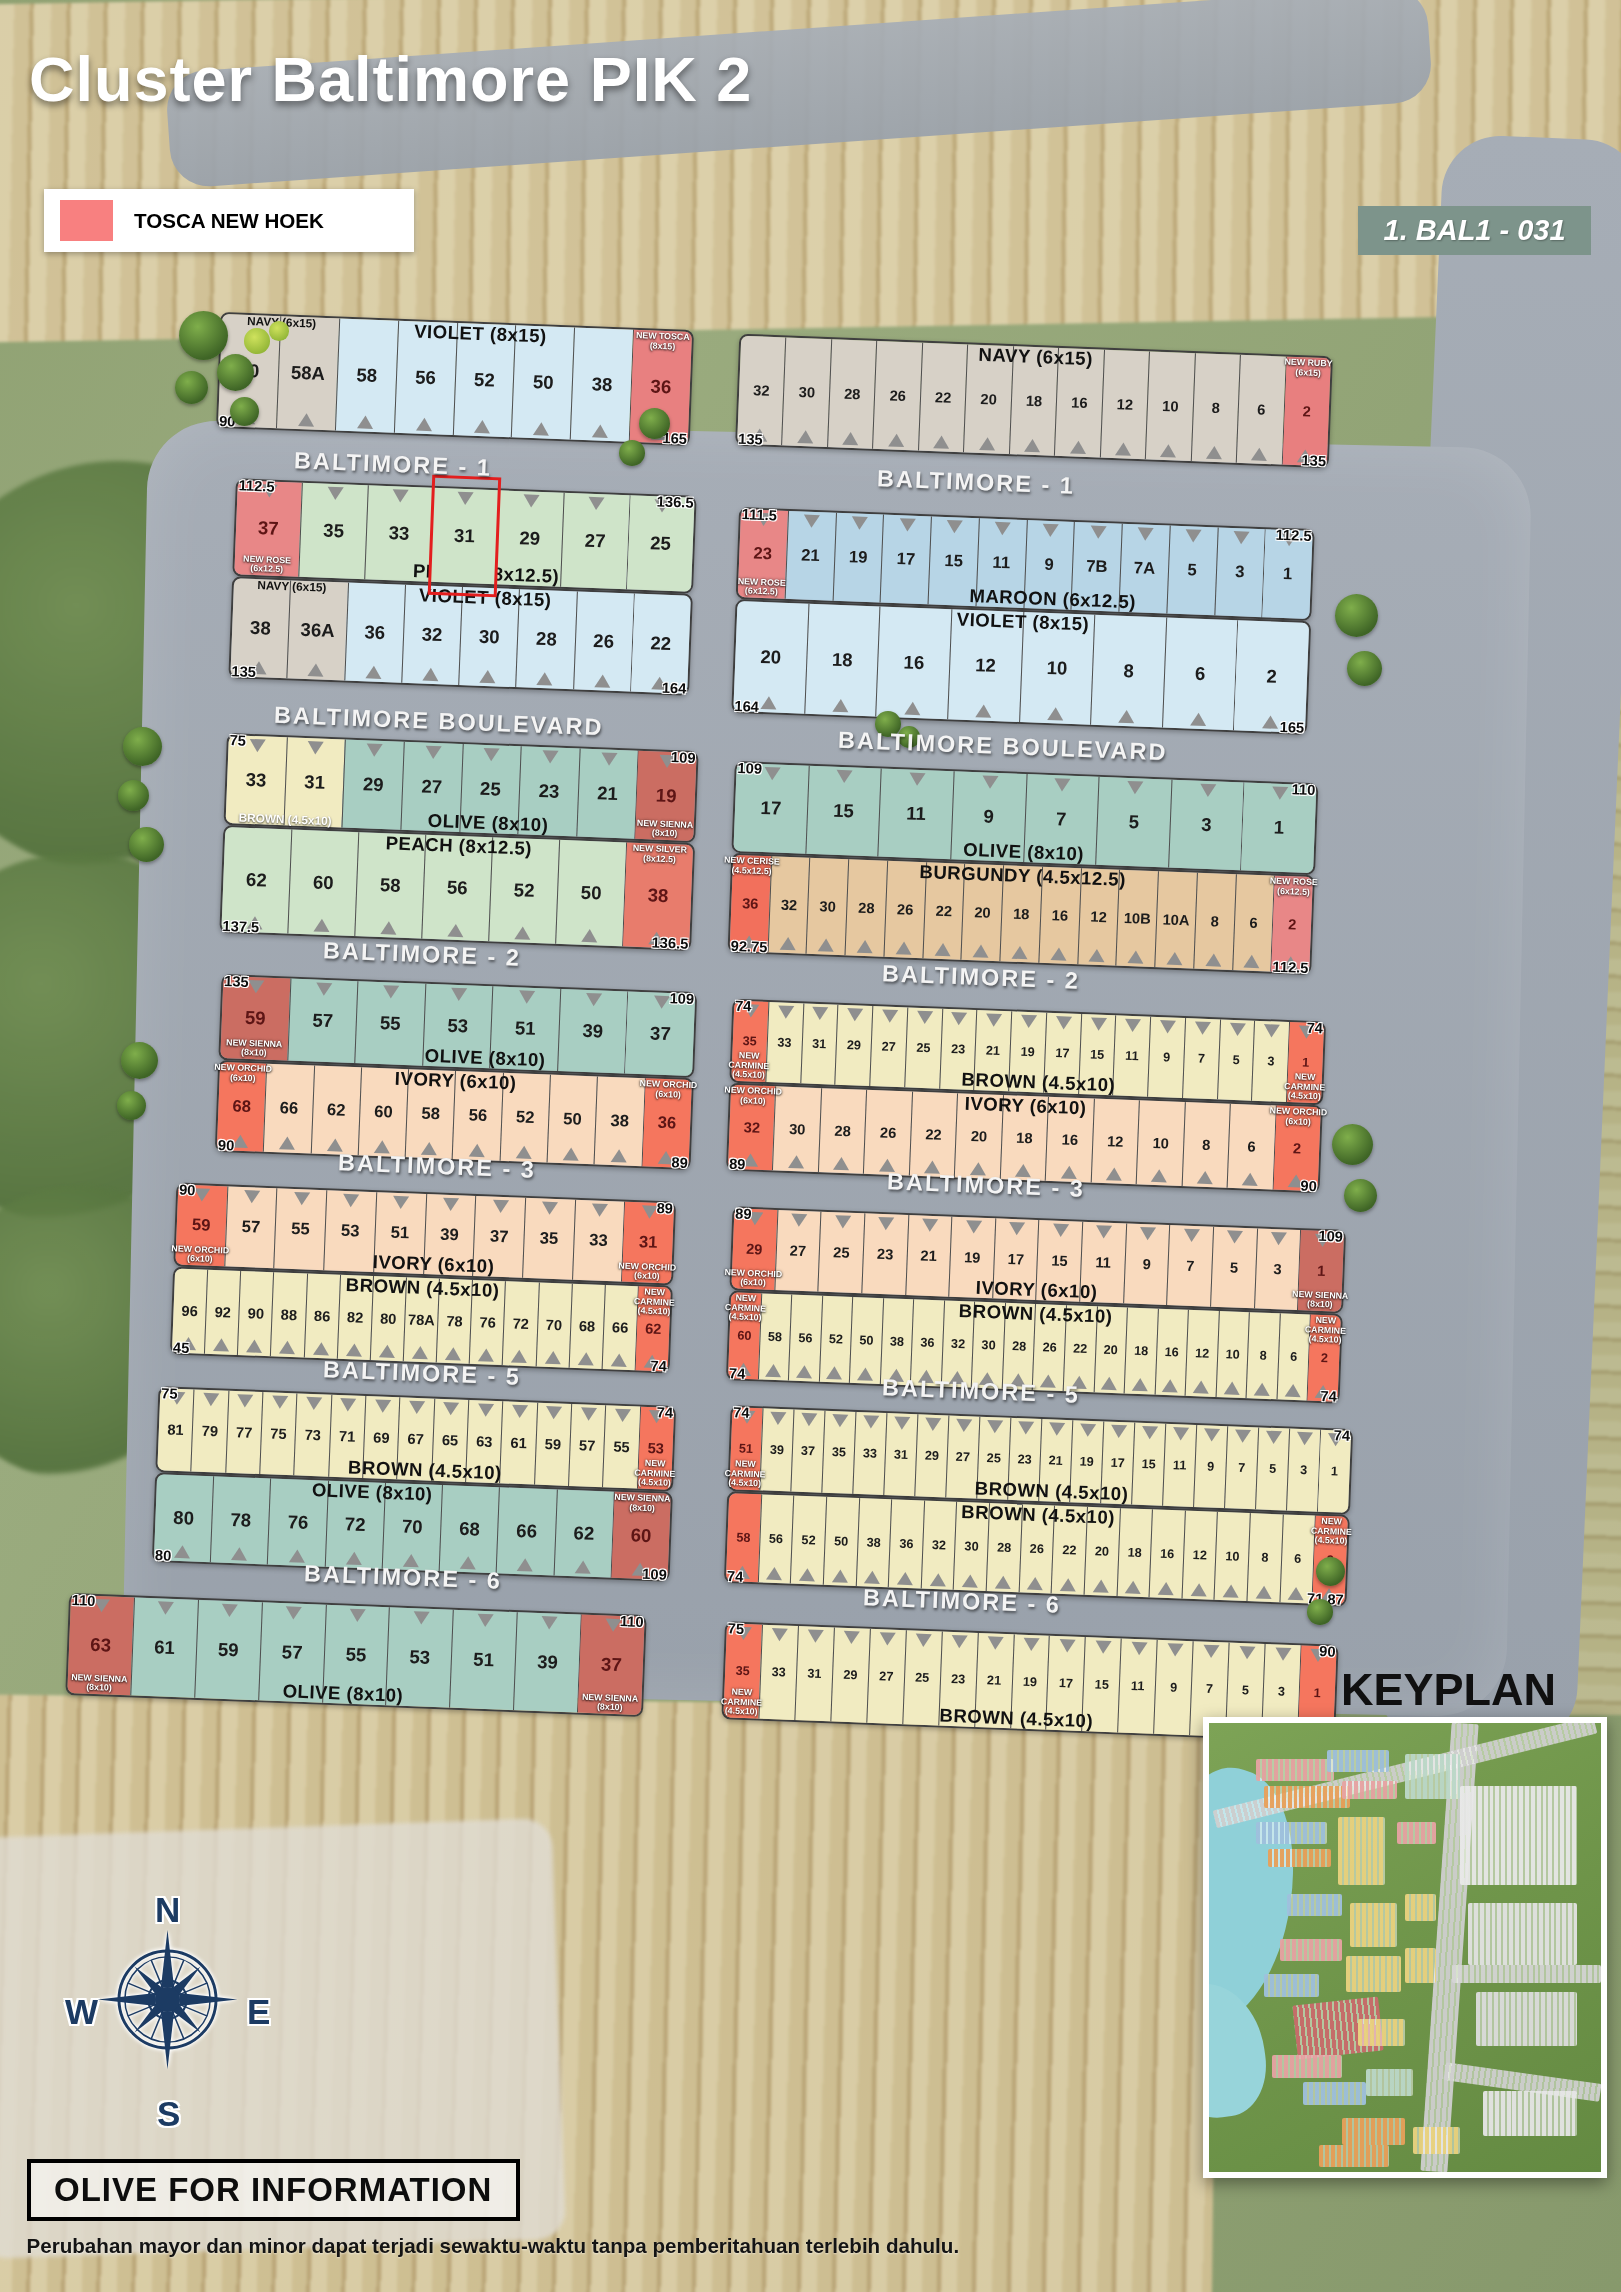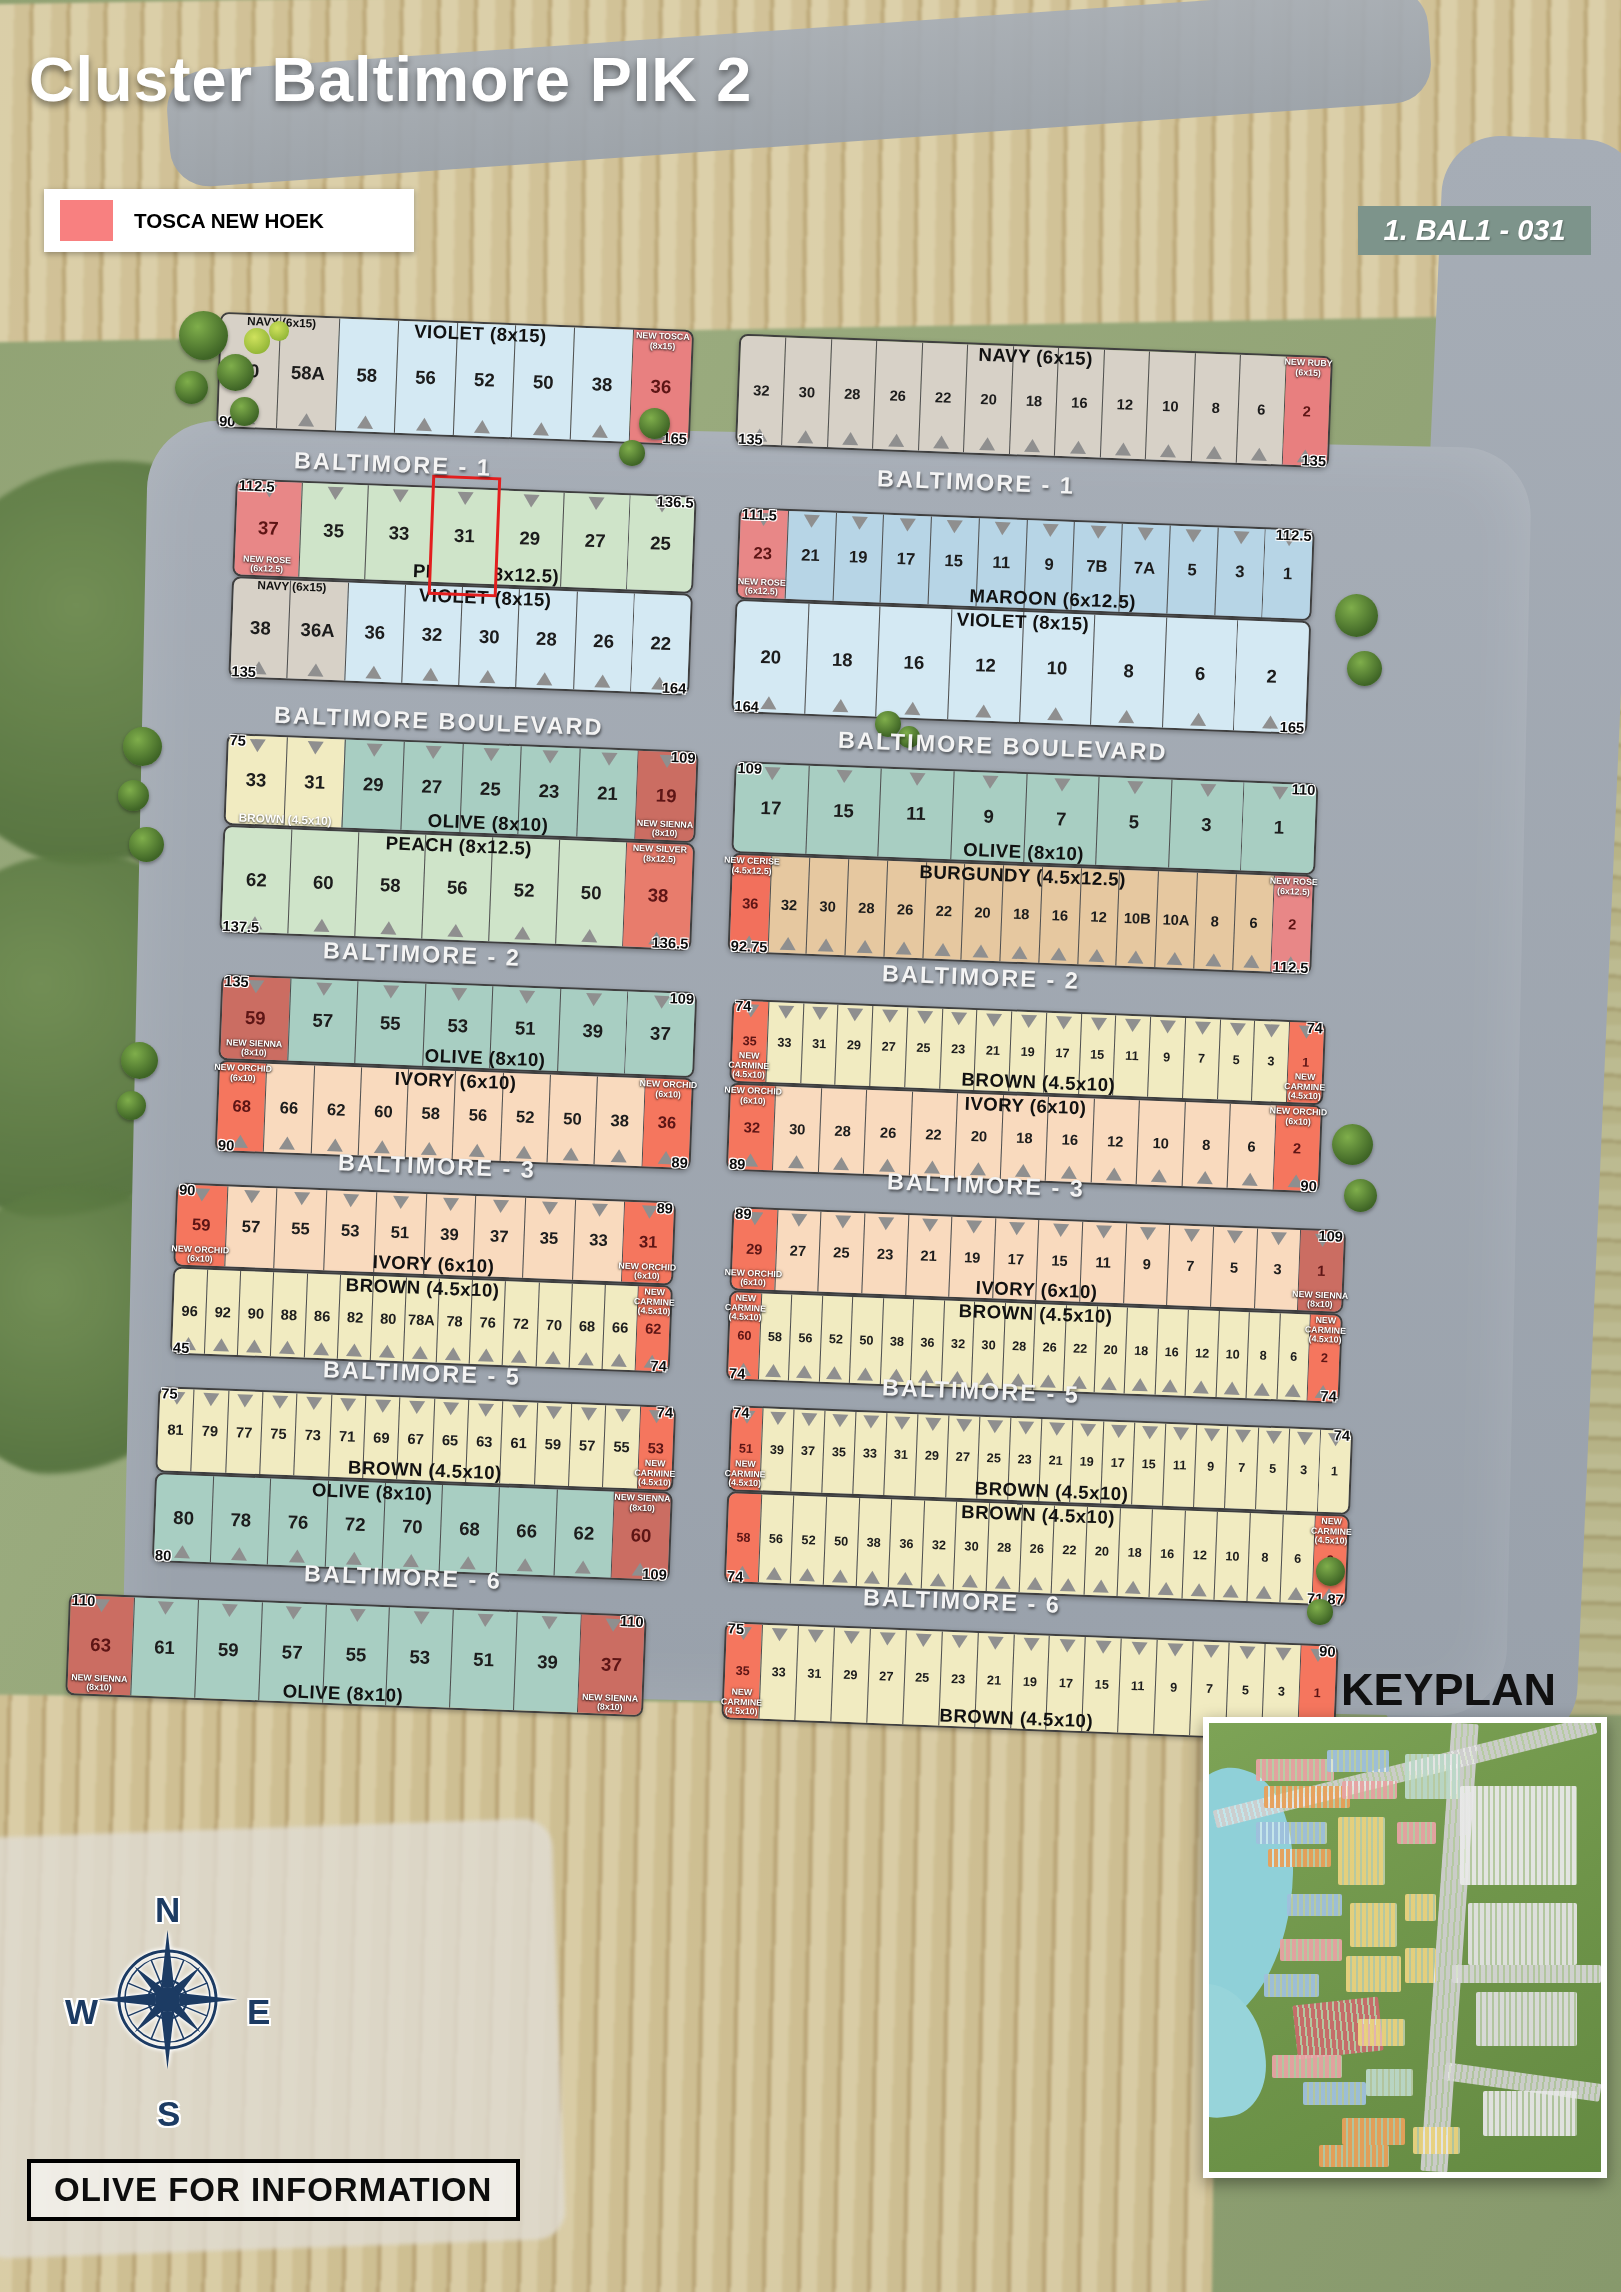--- a/index.html
+++ b/index.html
@@ -1698,14 +1698,15 @@
         <polygon points="-64,0 -12,7 -12,-7"></polygon>
         <polygon points="64,0 12,7 12,-7"></polygon>
       </g>
       <circle r="17"></circle>
     </g>
   </svg>
 </div>
 
 <div class="info-box">OLIVE FOR INFORMATION</div>
 <div class="disclaimer">
+  <div>Perubahan mayor dan minor dapat terjadi sewaktu-waktu tanpa pemberitahuan terlebih dahulu.</div>
 </div>
 
 
 </body></html>

